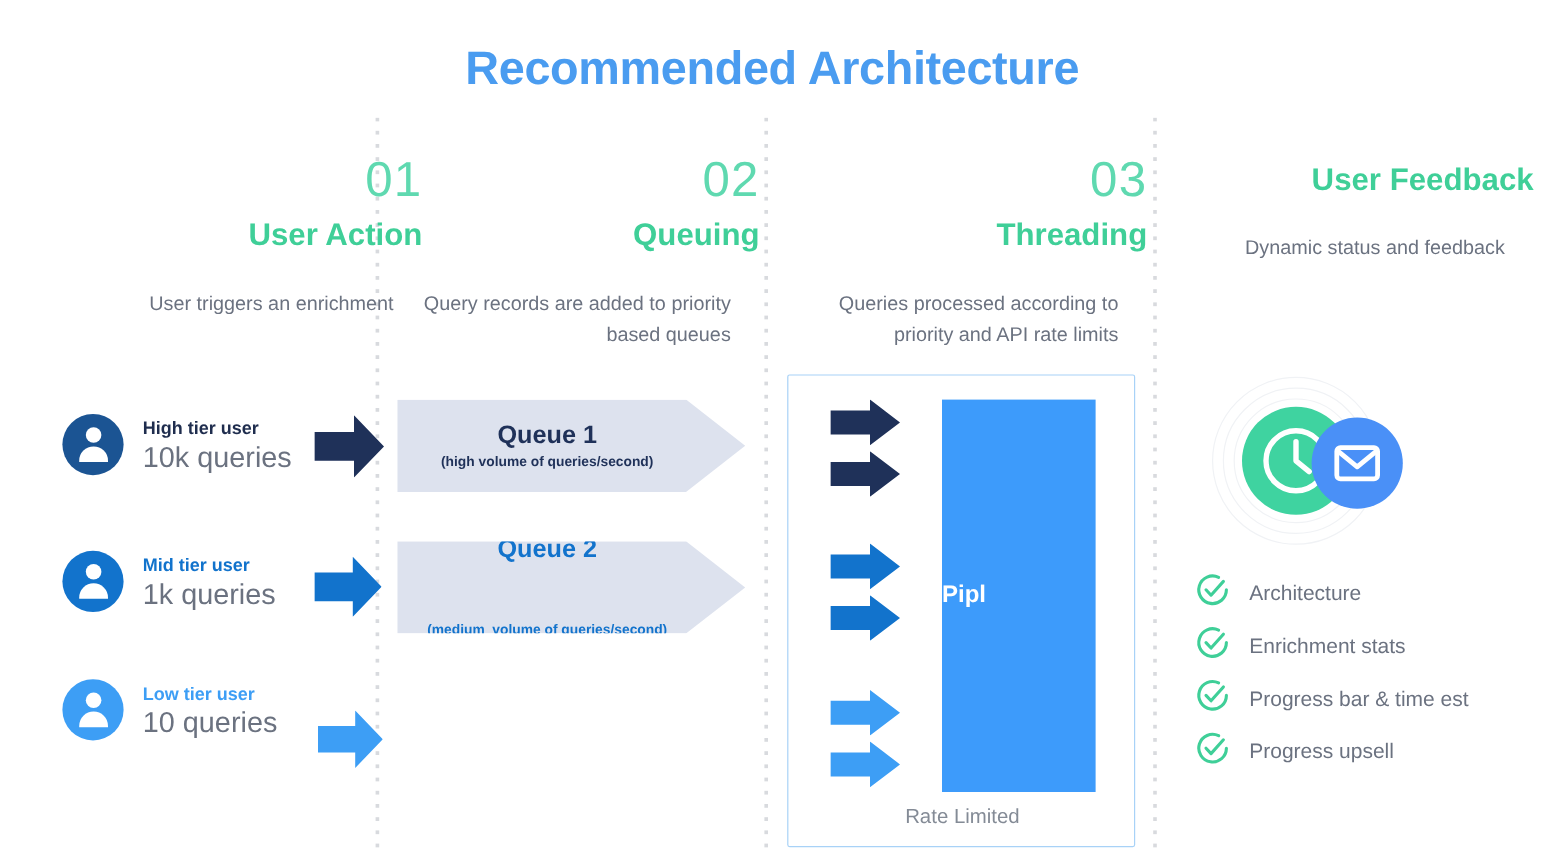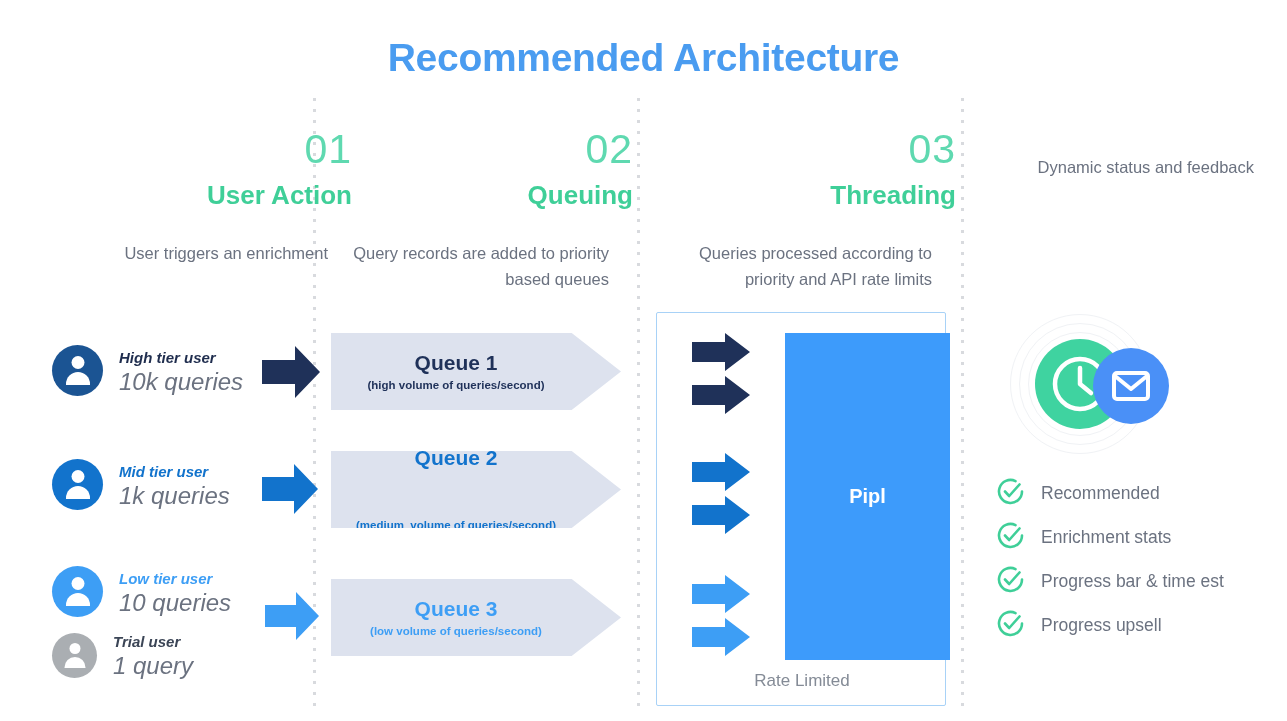--- a/index.html
+++ b/index.html
@@ -71,21 +71,20 @@
     margin-top: 28px;
     max-width: 276px;
   }
 
   
   .tier-row {
     position: absolute;
     left: 52px;
     display: flex;
     align-items: center;
-    font-style: italic;
   }
   #tier-row-0 { top: 345px; }
   #tier-row-1 { top: 459px; }
   #tier-row-2 { top: 566px; }
   #tier-row-3 { top: 631px; }
 
   .avatar {
     width: 51px; height: 51px;
     border-radius: 50%;
     position: relative;
@@ -162,25 +161,24 @@
   #thread-arrow-0 { left: 35px; top: 20px; }
   #thread-arrow-1 { left: 35px; top: 63px; }
   #thread-arrow-2 { left: 35px; top: 140px; }
   #thread-arrow-3 { left: 35px; top: 183px; }
   #thread-arrow-4 { left: 35px; top: 262px; }
   #thread-arrow-5 { left: 35px; top: 305px; }
 
   #pipl-box {
     position: absolute;
     left: 128px; top: 20px;
-    width: 165px; height: 327px;
+    width: 128px; height: 327px;
     background: #3d9bfb;
     display: flex;
     align-items: center;
-    justify-content: center;
   }
   #pipl-label {
     color: #ffffff;
     font-size: 20px;
     font-weight: bold;
   }
   #rate-limited {
     position: absolute;
     left: 0; bottom: 14px;
     width: 290px;
@@ -277,30 +275,20 @@
     <div class="avatar" style="background:#3d9ef5;">
       <div class="head"></div>
         <div class="body"></div>
     </div>
     <div class="tier-text">
       <div class="tier-name" style="color:#3d9ef5;">Low tier user</div>
       <div class="tier-qty">10 queries</div>
     </div>
   </div>
 
-  <div class="tier-row small" id="tier-row-3">
-    <div class="avatar" style="background:#aaaeb2;">
-      <div class="head"></div>
-        <div class="body"></div>
-    </div>
-    <div class="tier-text">
-      <div class="tier-name" style="color:#3b4556;">Trial user</div>
-      <div class="tier-qty">1 query</div>
-    </div>
-  </div>
 
   <div class="feed-arrow" id="feed-arrow-0">
     <svg width="58" height="52" viewBox="0 0 58 52">
         <polygon points="0,14 33,14 33,0 58,26 33,52 33,38 0,38" fill="#1f3159"></polygon>
       </svg>
   </div>
   <div class="feed-arrow" id="feed-arrow-1">
     <svg width="56" height="50" viewBox="0 0 56 50">
         <polygon points="0,13 32,13 32,0 56,25 32,50 32,37 0,37" fill="#1273cc"></polygon>
       </svg>
@@ -318,24 +306,20 @@
   </div>
 
   <div class="queue" id="queue-0">
     <div class="queue-title" style="color:#1f3159;">Queue 1</div>
     <div class="queue-sub" style="color:#1f3159;">(high volume of queries/second)</div>
   </div>
   <div class="queue" id="queue-1">
     <div class="queue-title" style="color:#1273cc;">Queue 2</div>
     <div class="queue-sub" style="color:#1273cc;margin-top:46px;">(medium  volume of queries/second)</div>
   </div>
-  <div class="queue" id="queue-2">
-    <div class="queue-title" style="color:#3d9ef5;">Queue 3</div>
-    <div class="queue-sub" style="color:#3d9ef5;">(low volume of queries/second)</div>
-  </div>
 
   <div class="column" id="column-3">
     <div class="col-number">03</div>
     <div class="col-title">Threading</div>
     <div class="col-desc">Queries processed according to priority and API rate limits</div>
   </div>
 
   <div id="threading-box">
     <div class="thread-arrow" id="thread-arrow-0">
       <svg width="58" height="38" viewBox="0 0 58 38">
@@ -369,20 +353,21 @@
     </div>
 
     <div id="pipl-box">
       <span id="pipl-label">Pipl</span>
     </div>
 
     <div id="rate-limited">Rate Limited</div>
   </div>
 
   <div class="column" id="column-4">
+    <div class="col-title">User Feedback</div>
     <div class="col-desc">Dynamic status and feedback</div>
   </div>
 
   <div id="feedback-graphic">
     <div class="ripple" id="ripple-1"></div>
     <div class="ripple" id="ripple-2"></div>
     <div class="ripple" id="ripple-3"></div>
     <div id="clock-circle">
       <svg width="90" height="90" viewBox="0 0 90 90">
         <circle cx="45" cy="45" r="25" fill="none" stroke="#ffffff" stroke-width="4.5"></circle>
@@ -397,21 +382,21 @@
     </div>
   </div>
 
   <div class="check-row" id="check-row-0">
     <span>
       <svg width="31" height="31" viewBox="0 0 31 31">
         <path d="M27 15.5 a11.5 11.5 0 1 1 -6.5 -10.4" fill="none" stroke="#3fcf98" stroke-width="2.6" stroke-linecap="round"></path>
         <path d="M10 15.5 L14.2 20 L24.5 8.5" fill="none" stroke="#3fcf98" stroke-width="2.6" stroke-linecap="round" stroke-linejoin="round"></path>
       </svg>
     </span>
-    <span class="check-label">Recommended</span>
+    <span class="check-label">Architecture</span>
   </div>
 
   <div class="check-row" id="check-row-1">
     <span>
       <svg width="31" height="31" viewBox="0 0 31 31">
         <path d="M27 15.5 a11.5 11.5 0 1 1 -6.5 -10.4" fill="none" stroke="#3fcf98" stroke-width="2.6" stroke-linecap="round"></path>
         <path d="M10 15.5 L14.2 20 L24.5 8.5" fill="none" stroke="#3fcf98" stroke-width="2.6" stroke-linecap="round" stroke-linejoin="round"></path>
       </svg>
     </span>
     <span class="check-label">Enrichment stats</span>

